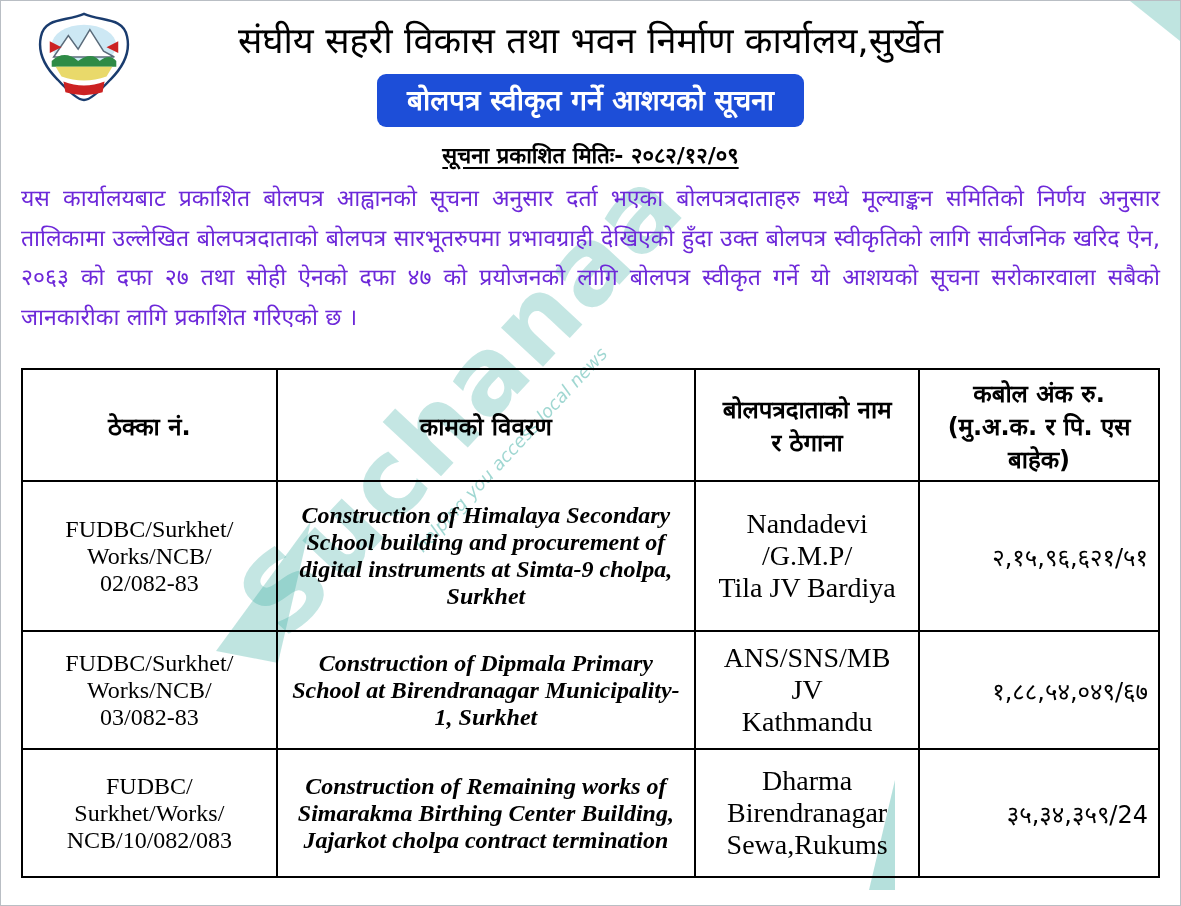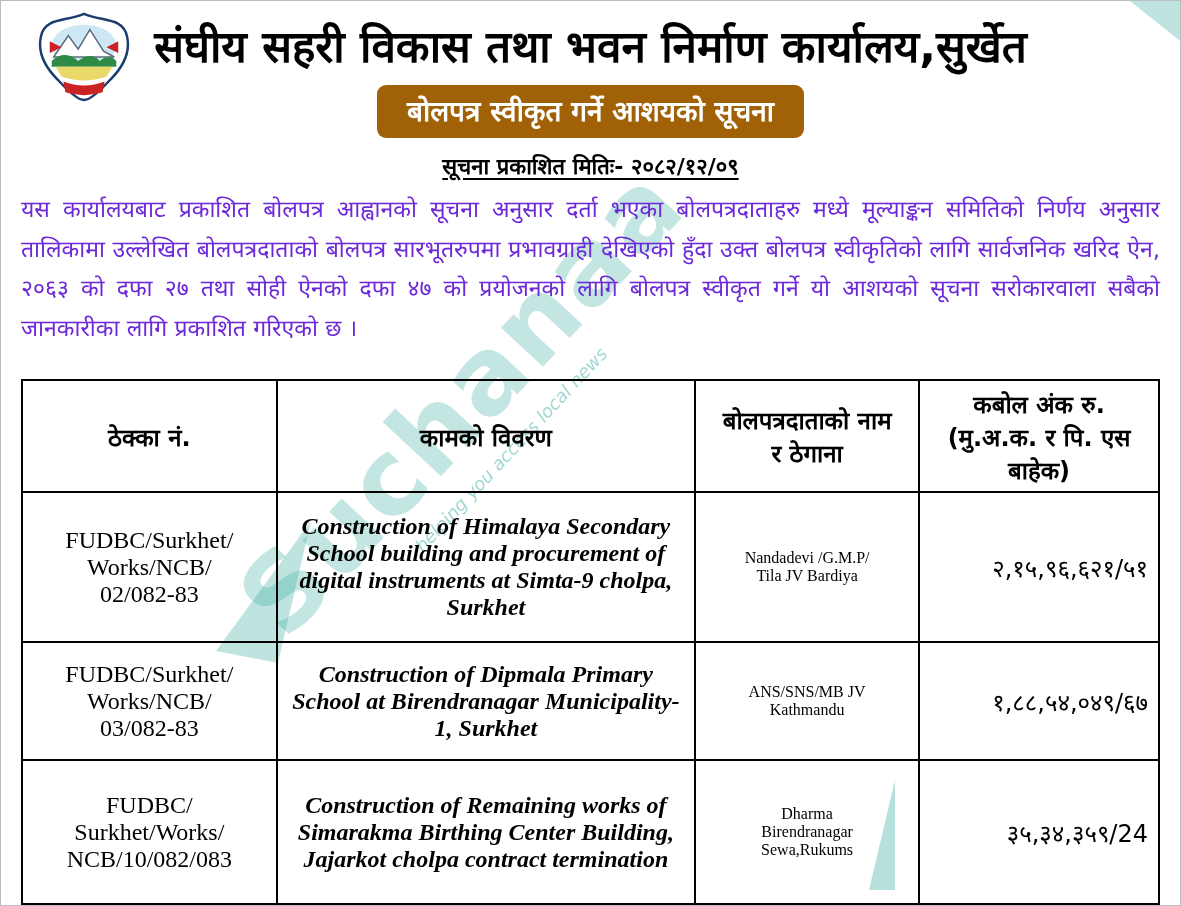--- a/index.html
+++ b/index.html
@@ -59,30 +59,30 @@
     position: relative;
     z-index: 1;
     padding: 8px 20px 0 20px;
     height: 100%;
   }
 
   .header { position: relative; text-align: center; }
   .emblem { position: absolute; left: 14px; top: 2px; }
 
   .page-title {
-    font-size: 44px;
-    font-weight: bold;
+    font-size: 36px;
+    font-weight: normal;
     color: #000;
     padding-top: 6px;
   }
 
   .banner-wrap { text-align: center; margin-top: 10px; }
   .notice-banner {
     display: inline-block;
-    background: #a16207;
+    background: #1d4ed8;
     color: #fff;
     font-size: 28px;
     font-weight: bold;
     padding: 6px 30px 9px 30px;
     border-radius: 9px;
   }
 
   .date-line {
     text-align: center;
     font-size: 22px;
@@ -111,21 +111,21 @@
   .tender-table th, .tender-table td {
     border: 2px solid #000;
     text-align: center;
     vertical-align: middle;
     padding: 4px 10px;
     background: transparent;
   }
   .tender-table thead tr { height: 112px; }
   .tender-table tbody tr:nth-child(1) { height: 150px; }
   .tender-table tbody tr:nth-child(2) { height: 118px; }
-  .tender-table tbody tr:nth-child(3) { height: 144px; }
+  .tender-table tbody tr:nth-child(3) { height: 128px; }
 
   .tender-table th {
     font-size: 24px;
     font-weight: bold;
     font-family: "DejaVu Sans", sans-serif;
   }
   .pre { white-space: pre-line; }
 
   td.contract-no {
     font-family: "Liberation Serif", serif;
@@ -133,21 +133,21 @@
     text-align: center;
   }
   td.work-desc {
     font-family: Liberation Serif, serif;
     font-size: 24px;
     font-style: italic;
     font-weight: bold;
   }
   td.bidder {
     font-family: "Liberation Serif", serif;
-    font-size: 16px;
+    font-size: 28px;
   }
   td.amount {
     font-size: 24px;
     text-align: right;
   }
 
   .source-credit {
     text-align: right;
     font-size: 17px;
     font-style: italic;

